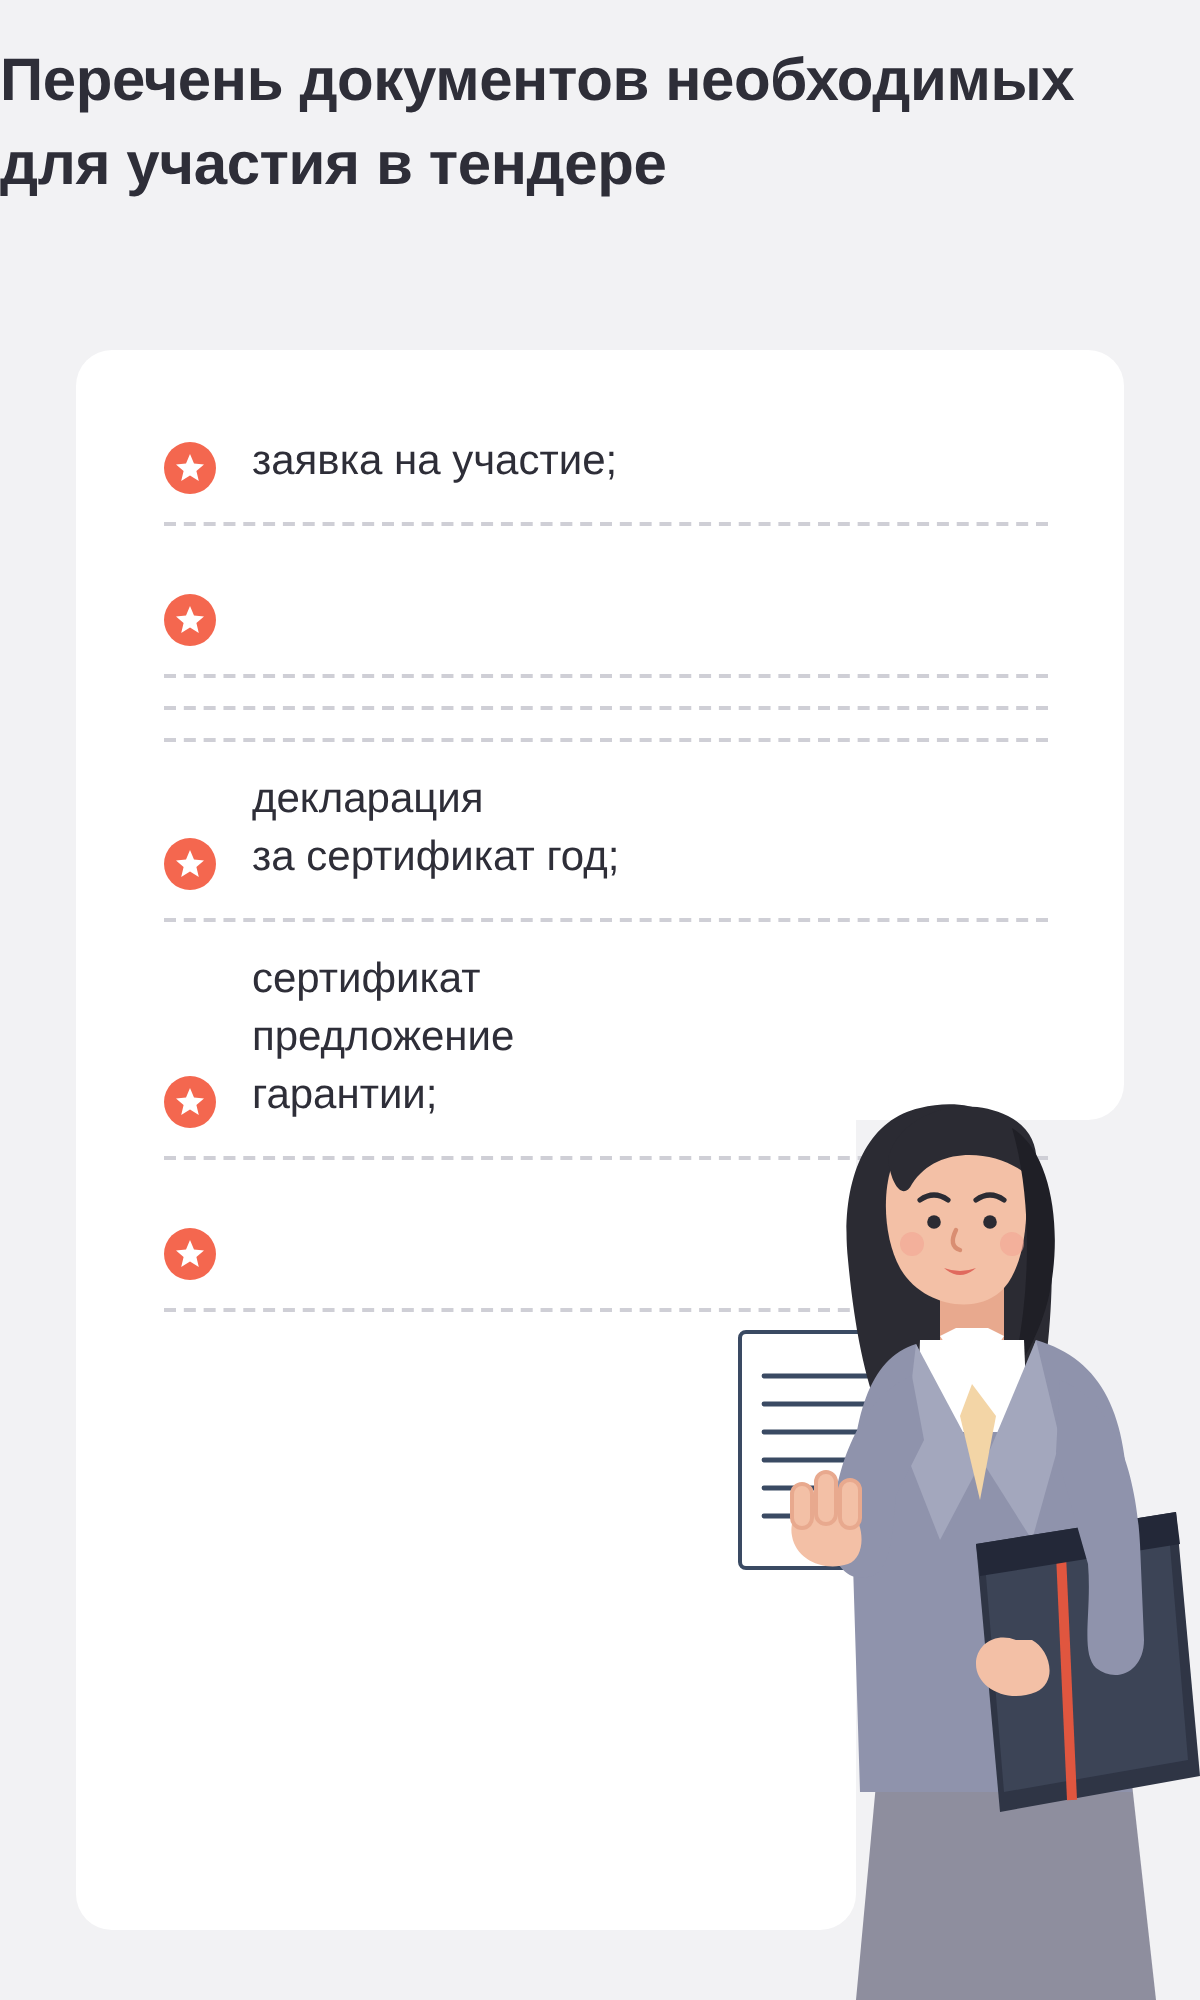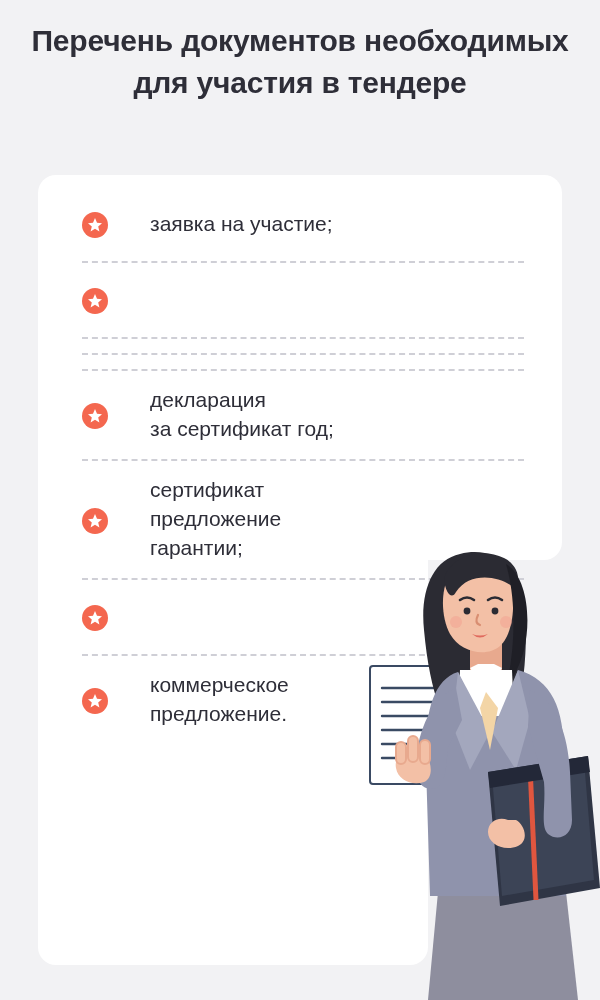--- a/index.html
+++ b/index.html
@@ -17,21 +17,21 @@
   .infographic {
     position: relative;
     width: 600px;
     height: 1000px;
   }
   .title {
     position: absolute;
     top: 20px;
     left: 0;
     width: 600px;
-    text-align: center;
+    text-align: left;
     font-size: 30px;
     line-height: 42px;
     font-weight: bold;
     color: #2e2e38;
     letter-spacing: -0.2px;
   }
   .card {
     position: absolute;
     top: 175px;
     left: 38px;
@@ -53,24 +53,23 @@
     position: absolute;
     top: 175px;
     left: 38px;
     width: 524px;
     padding: 26px 0 22px 0;
     box-sizing: border-box;
     z-index: 5;
   }
   .item {
     display: flex;
-    align-items: center;
+    align-items: flex-end;
     padding: 0 38px 0 44px;
     min-height: 46px;
-    gap: 24px;
   }
   .bullet {
     flex: 0 0 auto;
     width: 26px;
     height: 26px;
     border-radius: 50%;
     background: #f4674f;
     margin-right: 18px;
     margin-top: 2px;
     position: relative;
@@ -163,29 +162,20 @@
 
     <div class="item">
       <span class="bullet">
         <svg width="16" height="16" viewBox="0 0 16 16">
             <polygon points="8,1 10,5.8 15,6.2 11.2,9.5 12.4,14.5 8,11.8 3.6,14.5 4.8,9.5 1,6.2 6,5.8" fill="#ffffff"></polygon>
           </svg>
       </span>
     </div>
     <div class="divider"></div>
 
-    <div class="item">
-      <span class="bullet">
-        <svg width="16" height="16" viewBox="0 0 16 16">
-            <polygon points="8,1 10,5.8 15,6.2 11.2,9.5 12.4,14.5 8,11.8 3.6,14.5 4.8,9.5 1,6.2 6,5.8" fill="#ffffff"></polygon>
-          </svg>
-      </span>
-      <span class="item-label">коммерческое
-предложение.</span>
-    </div>
 
   </div>
 
   <svg class="illustration" viewBox="0 0 280 480">
 
     <path d="M118 372 L246 372 L258 480 L108 480 Z" fill="#8e8e9e"></path>
 
     <rect x="50" y="146" width="88" height="118" rx="3" fill="#ffffff" stroke="#3a4a63" stroke-width="2"></rect>
     <g stroke="#3a4a63" stroke-width="2.4" stroke-linecap="round">
       <line x1="62" y1="168" x2="126" y2="168"></line>

